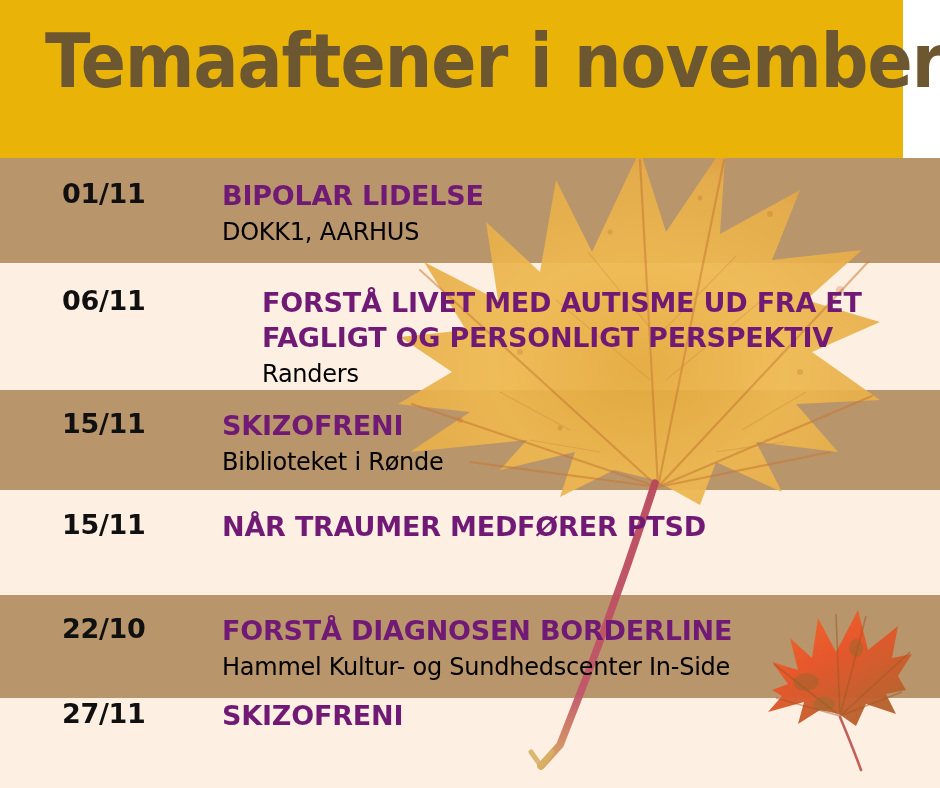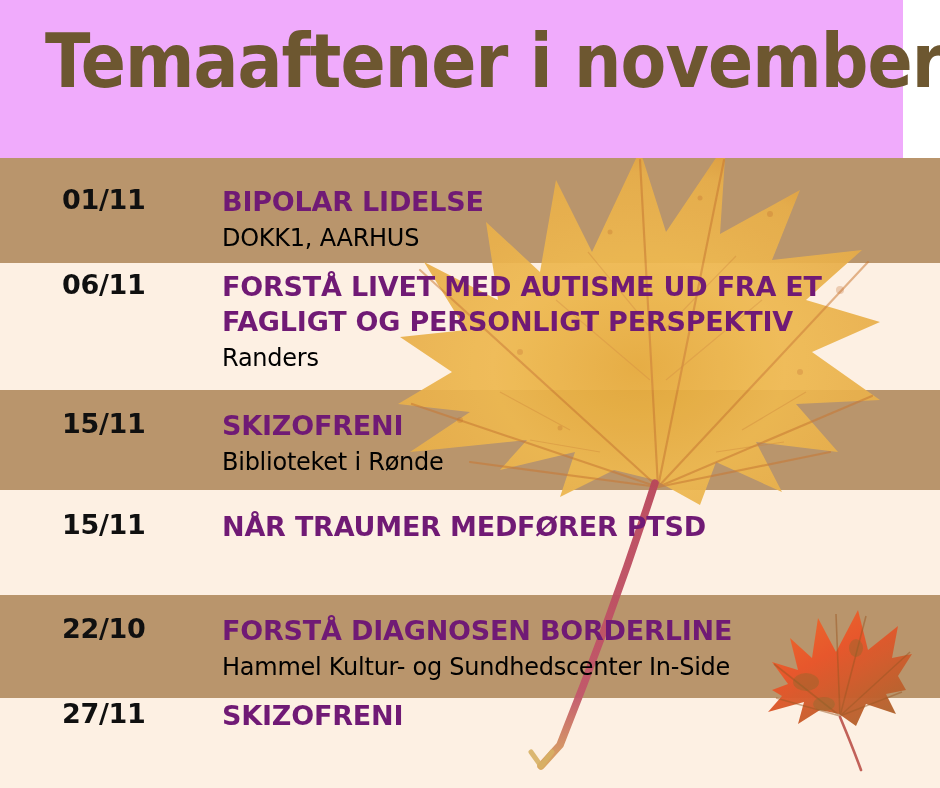--- a/index.html
+++ b/index.html
@@ -12,21 +12,21 @@
   #poster{
     position:relative;
     width:940px;height:788px;
     background:#ffffff;
     overflow:hidden;
   }
 
   
   #header{
     position:absolute;left:0;top:0;width:903px;height:158px;
-    background:#f0abfc;
+    background:#eab308;
     z-index:5;
   }
   #poster-title{
     position:absolute;left:45px;top:22px;
     font-family:"DejaVu Sans", sans-serif;
     font-size:74px;
     font-weight:700;
     letter-spacing:-1px;
     color:#6d5730;
     white-space:nowrap;
@@ -182,29 +182,29 @@
         <ellipse cx="856" cy="648" rx="7" ry="9"></ellipse>
       </g>
       <path d="M840 717 Q853 748 861 770" stroke="#c05d55" stroke-width="2.6" fill="none" stroke-linecap="round"></path>
     </g>
   </svg>
 
   <div id="header">
     <div id="poster-title">Temaaftener i november</div>
   </div>
 
-  <div class="row" style="top:184px;">
+  <div class="row" style="top:178px;">
     <div class="row-date">01/11</div>
     <div class="row-body">
       <div class="row-title">BIPOLAR LIDELSE</div>
       <div class="row-venue">DOKK1, AARHUS</div>
     </div>
   </div>
 
-  <div class="row" style="top:269px;">
+  <div class="row" style="top:285px;gap:40px;">
     <div class="row-date">06/11</div>
     <div class="row-body">
       <div class="row-title">FORSTÅ LIVET MED AUTISME UD FRA ET
 FAGLIGT OG PERSONLIGT PERSPEKTIV</div>
       <div class="row-venue">Randers</div>
     </div>
   </div>
 
   <div class="row" style="top:408px;">
     <div class="row-date">15/11</div>

